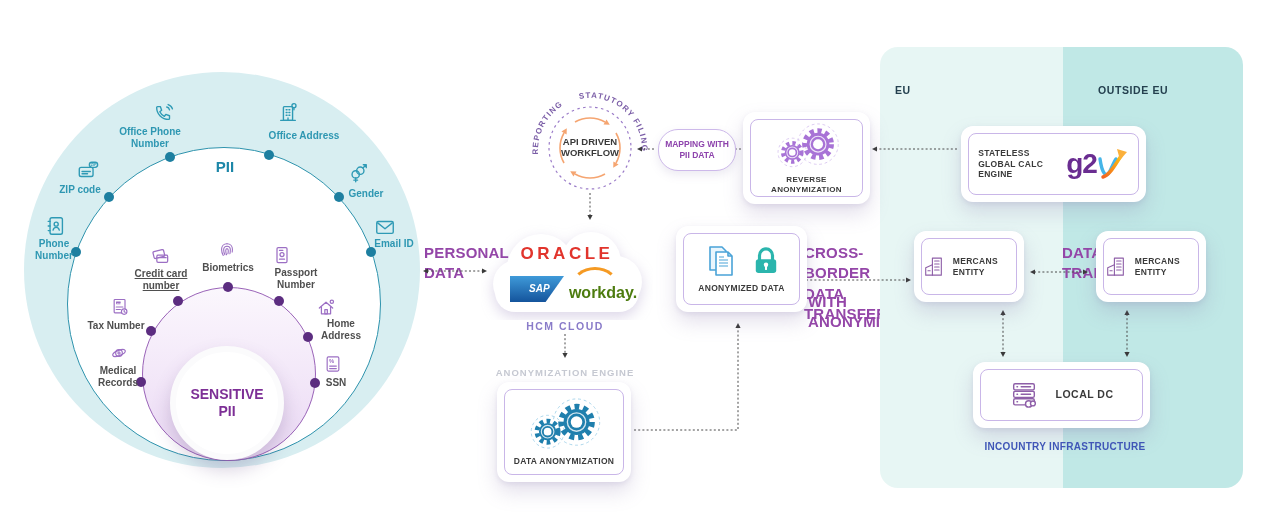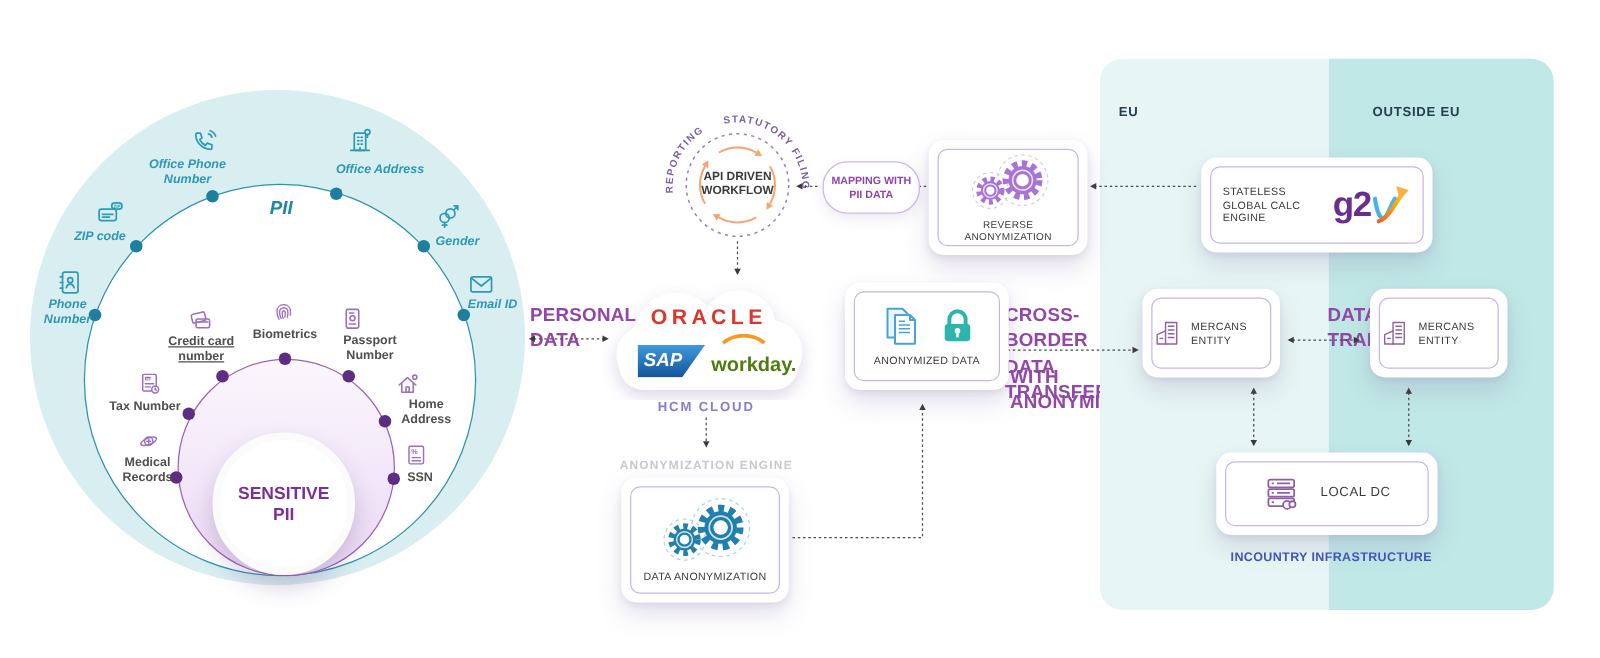--- a/index.html
+++ b/index.html
@@ -15,51 +15,51 @@
   .c-purple{left:142px;top:287px;width:172px;height:172px;border:1.5px solid #9a63b8;
             background:linear-gradient(180deg,#fbf7fd 0%,#eedff6 80%);}
   .c-center{left:170px;top:346px;width:114px;height:114px;background:#fff;border:6px solid #fbfbfc;
             box-sizing:border-box;box-shadow:0 10px 18px rgba(100,70,130,.25);
             display:flex;align-items:center;justify-content:center;}
   .sensitive{width:92px;text-align:center;color:#7d2f96;font-size:14px;font-weight:700;line-height:1.25;}
   .dot{position:absolute;width:10px;height:10px;border-radius:50%;}
   .dot-teal{background:#1d7fa0;}
   .dot-purple{background:#5c2d80;}
   .lbl{position:absolute;text-align:center;line-height:1.18;}
-  .lbl-teal{color:#2e97b2;font-size:10px;font-weight:600;font-style:italic;}
+  .lbl-teal{color:#2e97b2;font-size:10px;font-weight:600;}
   .lbl-dark{color:#4f4f4f;font-size:10px;font-weight:600;}
   .lbl-purple{position:absolute;color:#9446a8;font-size:15px;font-weight:700;
               line-height:1.35;letter-spacing:.2px;}
   .icon{position:absolute;display:block;}
   .icon-teal{color:#2e9ab5;}
   .icon-purple{color:#9c6fc4;}
   
   .box{position:absolute;background:#fff;border-radius:12px;padding:7px;box-sizing:border-box;
        box-shadow:0 10px 20px rgba(130,115,170,.22),0 2px 5px rgba(130,115,170,.14);}
   .box-inner{border:1.2px solid #c9b6e8;border-radius:8px;width:100%;height:100%;box-sizing:border-box;
              display:flex;flex-direction:column;align-items:center;justify-content:center;}
   .box-row{flex-direction:row;gap:8px;}
-  .box-label{color:#3a3a3a;font-weight:400;letter-spacing:.3px;text-align:center;line-height:1.25;}
+  .box-label{color:#3a3a3a;font-weight:700;letter-spacing:.3px;text-align:center;line-height:1.25;}
   .pill{position:absolute;left:658px;top:129px;width:76px;height:40px;background:#fff;
         border:1.5px solid #cdb9ea;border-radius:20px;display:flex;align-items:center;justify-content:center;
         box-shadow:0 4px 10px rgba(130,115,170,.15);}
   .pill span{color:#8e44ad;font-size:8.5px;font-weight:700;text-align:center;line-height:1.35;width:68px;}
   
   .panel{position:absolute;top:47px;height:441px;}
   .panel-eu{left:880px;width:183px;background:#e7f6f4;border-radius:18px 0 0 18px;}
   .panel-out{left:1063px;width:180px;background:#c0e8e6;border-radius:0 18px 18px 0;}
   .region-lbl{position:absolute;color:#24404f;font-size:10.5px;font-weight:700;letter-spacing:.6px;}
   
   .cloud-wrap{position:absolute;left:481px;top:220px;width:172px;height:100px;}
   .oracle{position:absolute;left:0;top:24px;width:100%;text-align:center;color:#e1342c;
           font-size:17px;font-weight:700;letter-spacing:3.5px;}
   .sap{position:absolute;left:29px;top:56px;width:54px;height:26px;
        background:linear-gradient(180deg,#3f9ad9,#14549c);
        clip-path:polygon(0 0,100% 0,66% 100%,0 100%);
-       color:#fff;font-style:italic;font-weight:800;font-size:15px;line-height:26px;padding-left:5px;
+       color:#fff;font-style:italic;font-weight:800;font-size:10px;line-height:26px;padding-left:19px;
        box-sizing:border-box;}
   .wd-arc{position:absolute;left:90px;top:47px;width:42px;height:17px;border-top:3px solid #f59a23;
           border-left:3px solid transparent;border-right:3px solid transparent;
           border-radius:50% 50% 0 0/100% 100% 0 0;}
   .wd-text{position:absolute;left:82px;top:64px;width:80px;text-align:center;color:#4d7c0f;
            font-size:16px;font-weight:700;}
   .hcm{position:absolute;left:505px;top:320px;width:120px;text-align:center;color:#8a7cc9;
        font-size:10.5px;font-weight:700;letter-spacing:1.5px;}
   .engine-lbl{position:absolute;left:495px;top:367px;width:140px;text-align:center;color:#c6c9d2;
               font-size:9.5px;font-weight:700;letter-spacing:1px;}

